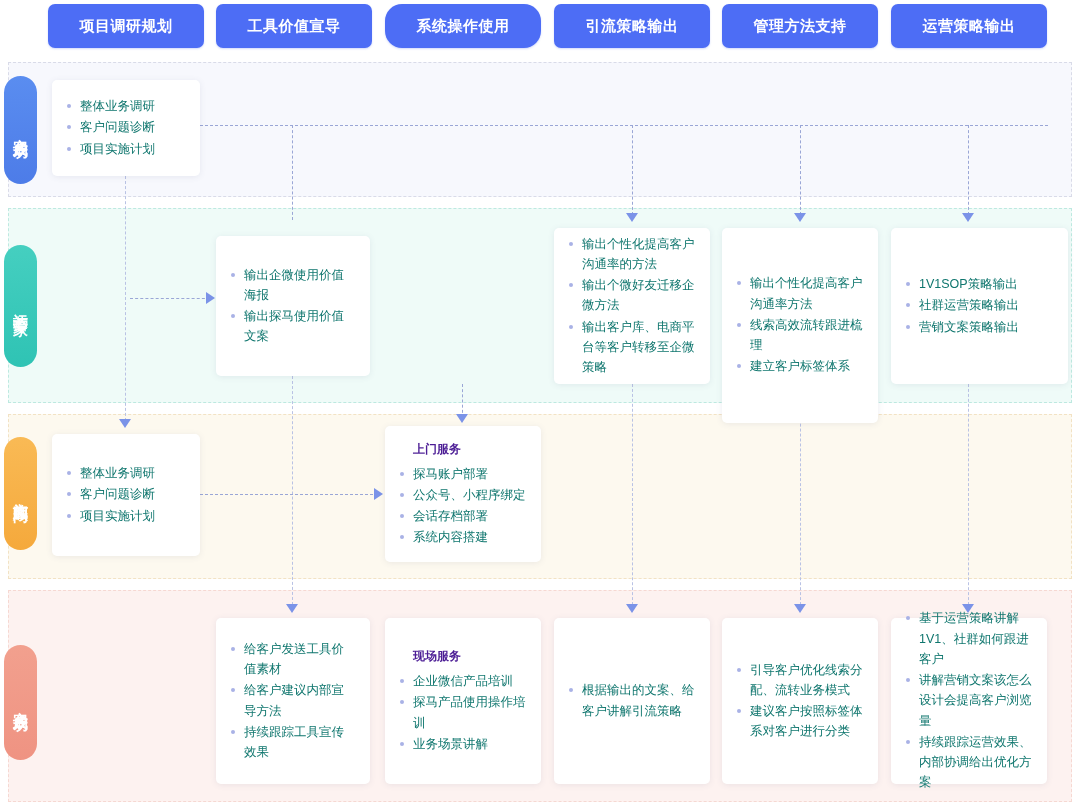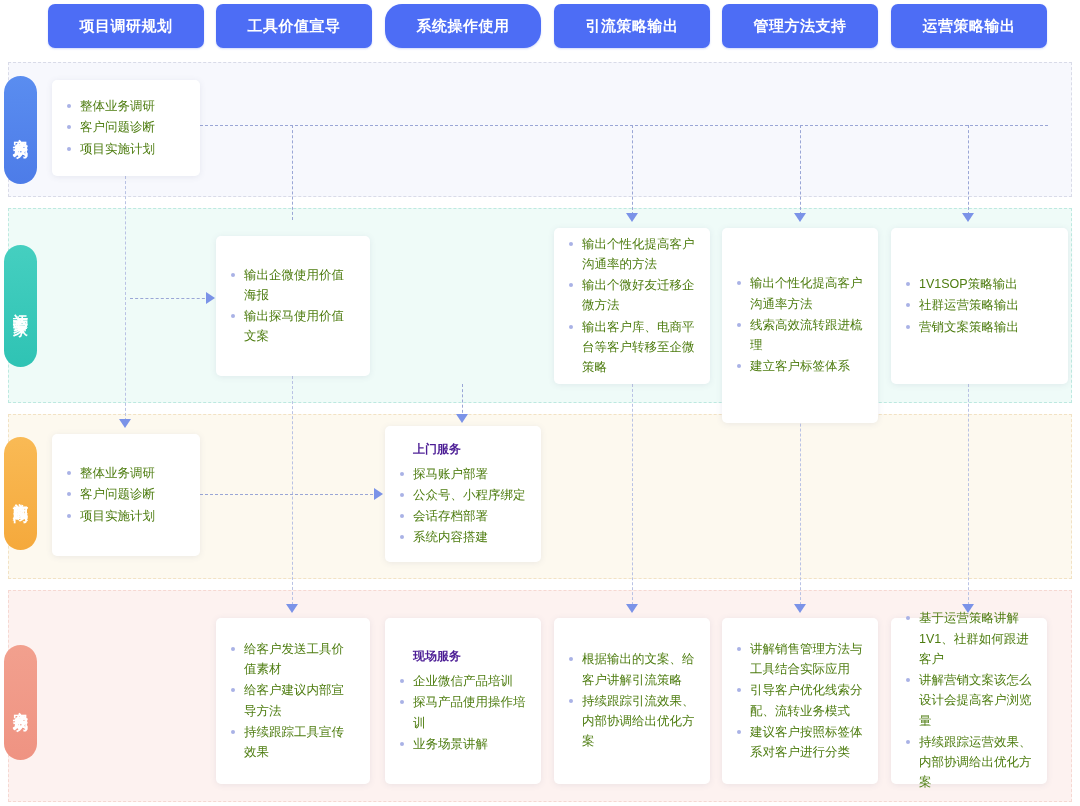--- a/index.html
+++ b/index.html
@@ -55,21 +55,21 @@
     padding:12px 14px;
     display:flex;flex-direction:column;justify-content:center;
   }
   .card-title{
     font-size:12px;color:#4c1d95;font-weight:bold;
     margin:0 0 6px 14px;line-height:1.5;
   }
   .card ul{margin:0;padding:0;list-style:none;}
   .card li{
     position:relative;
-    font-size:12.5px;color:#4d7c0f;
+    font-size:12.5px;color:#0f766e;
     line-height:1.62;
     padding-left:14px;
     margin:0 0 1px 0;
   }
   .card li::before{
     content:"";position:absolute;left:1px;top:8px;
     width:4px;height:4px;border-radius:50%;
     background:#a9b2e6;
   }
 
@@ -203,26 +203,24 @@
         <div class="card-title">现场服务</div>
         <ul>
           <li>企业微信产品培训</li>
           <li>探马产品使用操作培训</li>
           <li>业务场景讲解</li>
         </ul>
       </div>
       <div class="card" style="left: 554px; top: 618px; width: 156px; height: 166px;">
         <ul>
           <li>根据输出的文案、给客户讲解引流策略</li>
-          <li>持续跟踪引流效果、内部协调给出优化方案</li>
         </ul>
       </div>
       <div class="card" style="left: 722px; top: 618px; width: 156px; height: 166px;">
         <ul>
-          <li>讲解销售管理方法与工具结合实际应用</li>
           <li>引导客户优化线索分配、流转业务模式</li>
           <li>建议客户按照标签体系对客户进行分类</li>
         </ul>
       </div>
       <div class="card" style="left: 891px; top: 618px; width: 156px; height: 166px;">
         <ul>
           <li>基于运营策略讲解1V1、社群如何跟进客户</li>
           <li>讲解营销文案该怎么设计会提高客户浏览量</li>
           <li>持续跟踪运营效果、内部协调给出优化方案</li>
         </ul>

